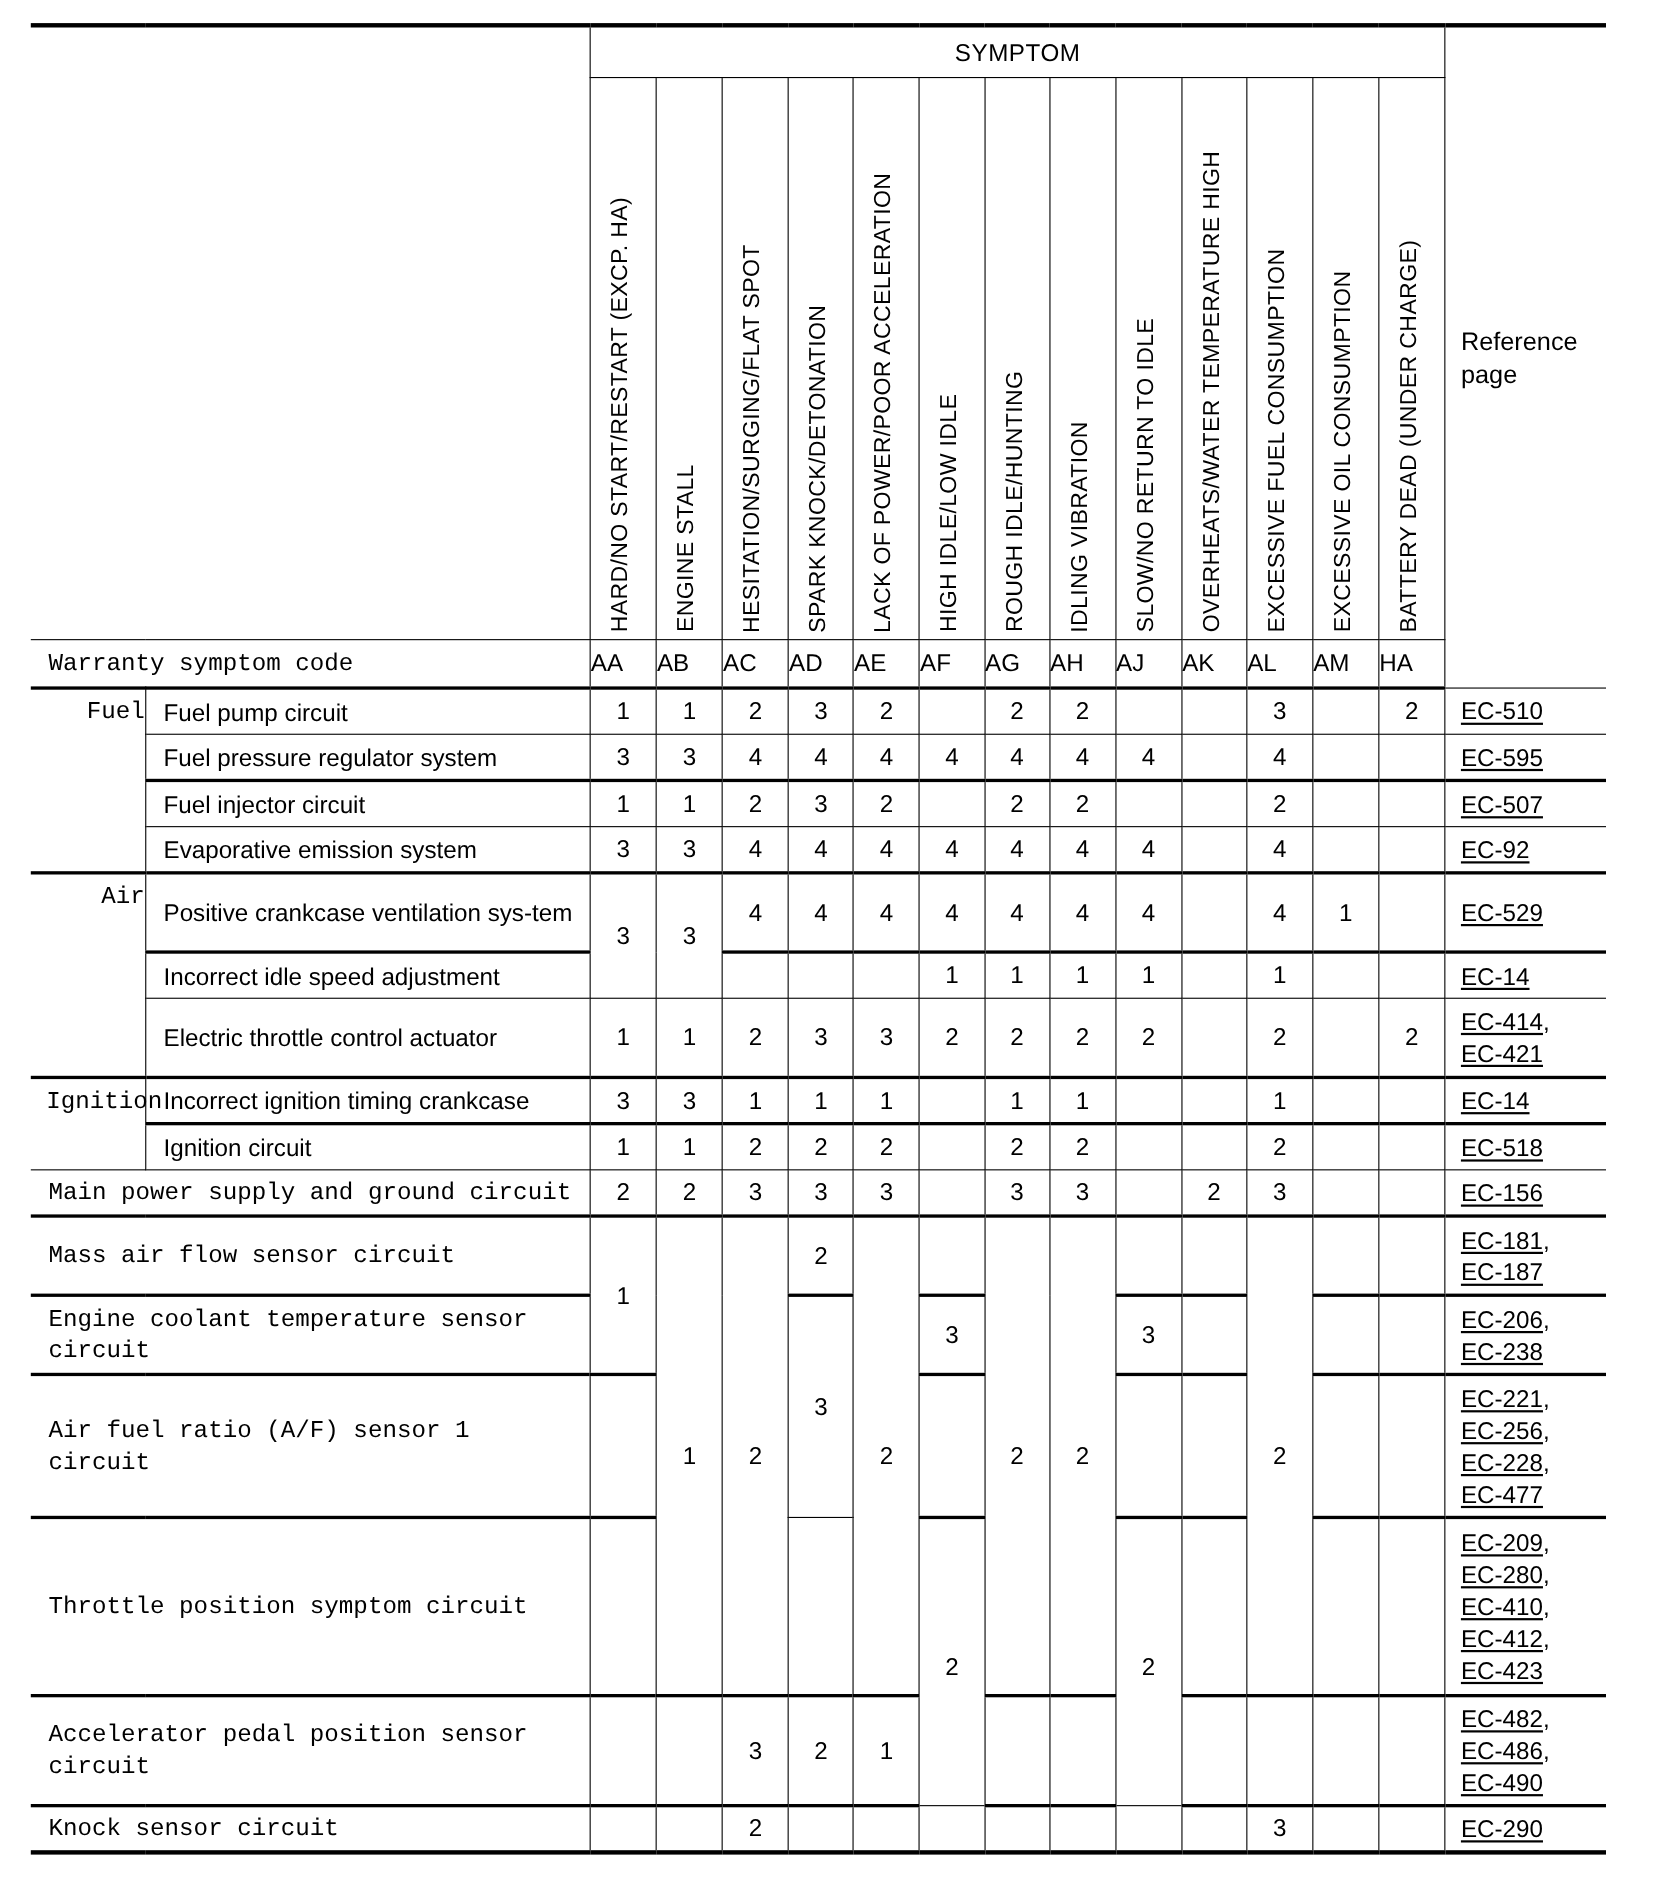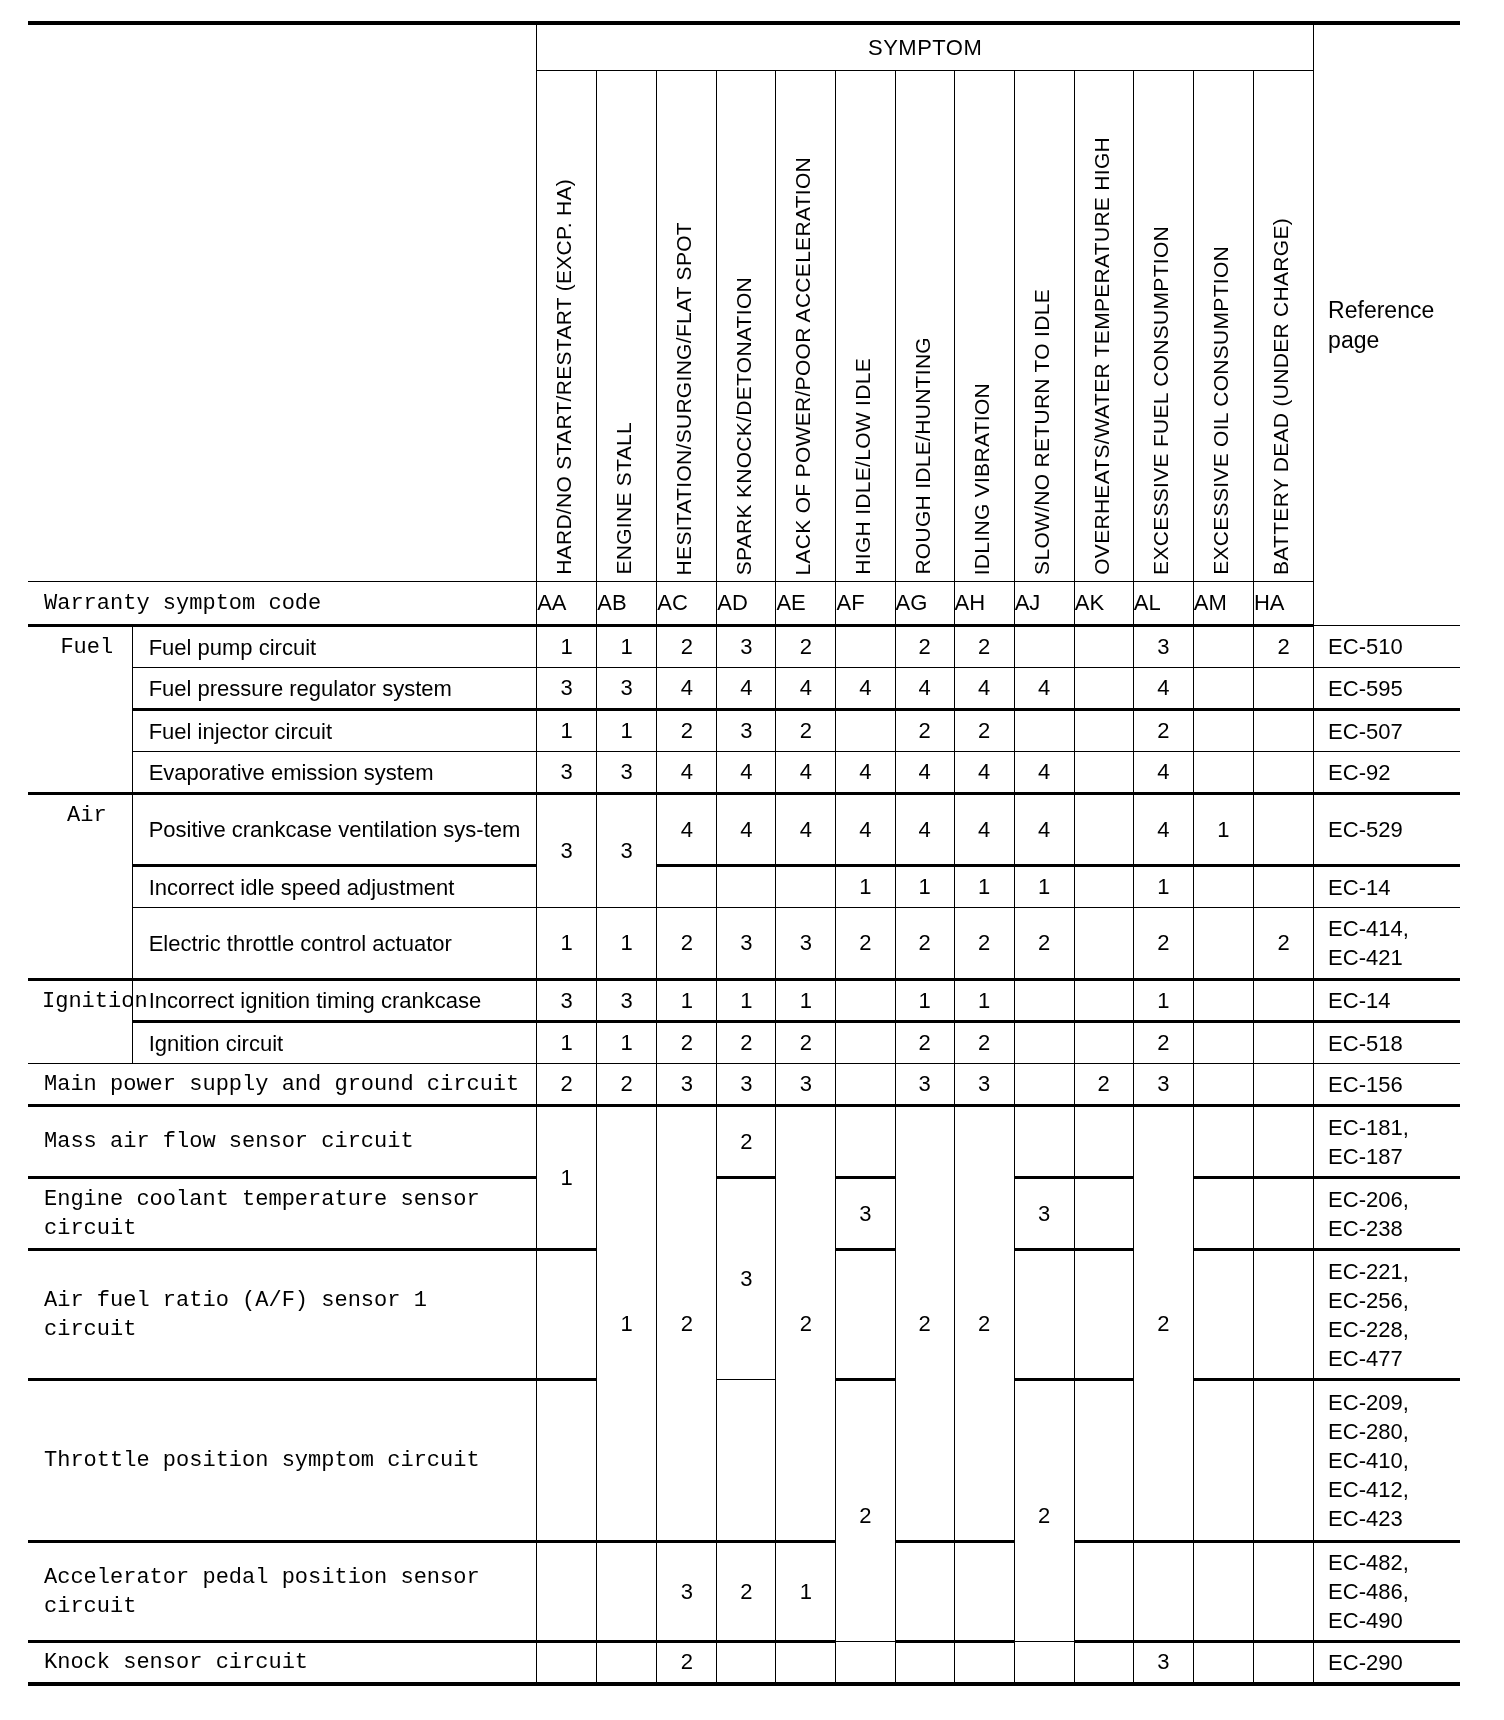--- a/index.html
+++ b/index.html
@@ -16,23 +16,23 @@
   .symptom-title { height: 45px; text-align: center; vertical-align: middle; font-size: 22px; letter-spacing: 0.5px; }
   .vhead { height: 510px; vertical-align: bottom; text-align: left; position: relative; }
   .vhead .vtxt { writing-mode: vertical-rl; transform: rotate(180deg); white-space: nowrap;
          font-size: 21px; letter-spacing: 0.3px; padding: 0 0 12px 0; display: inline-block;
          margin-left: 15px; }
   .refhead { vertical-align: middle; text-align: left; padding-left: 14px !important; font-size: 23px; line-height: 30px; }
   .code-row td { height: 42px; text-align: left; vertical-align: middle; }
   .code-label { text-align: left !important; padding-left: 16px !important; }
   .num { text-align: center; vertical-align: middle; }
   .lbl { text-align: left; vertical-align: middle; padding-left: 16px !important; padding-right: 8px !important; line-height: 29px; }
-  .grp { text-align: center; vertical-align: top; padding-left: 14px !important; padding-top: 8px !important; }
+  .grp { text-align: right; vertical-align: top; padding-left: 14px !important; padding-top: 8px !important; }
   .ref { text-align: left; vertical-align: middle; padding-left: 14px !important; line-height: 29px; }
-  .ref a, .ref span.link { color: #000; text-decoration-thickness: 2px; text-underline-offset: 3px; cursor: pointer; }
+  .ref a, .ref span.link { color: #000; text-decoration: underline; text-decoration-thickness: 2px; text-underline-offset: 3px; cursor: pointer; }
   .r43 { height: 42px; }
   .r72 { height: 72px; }
   .r130 { height: 130px; }
   .r162 { height: 162px; }
   .r100 { height: 100px; }
 </style>
 </head>
 <body>
 
 <table class="diag">

